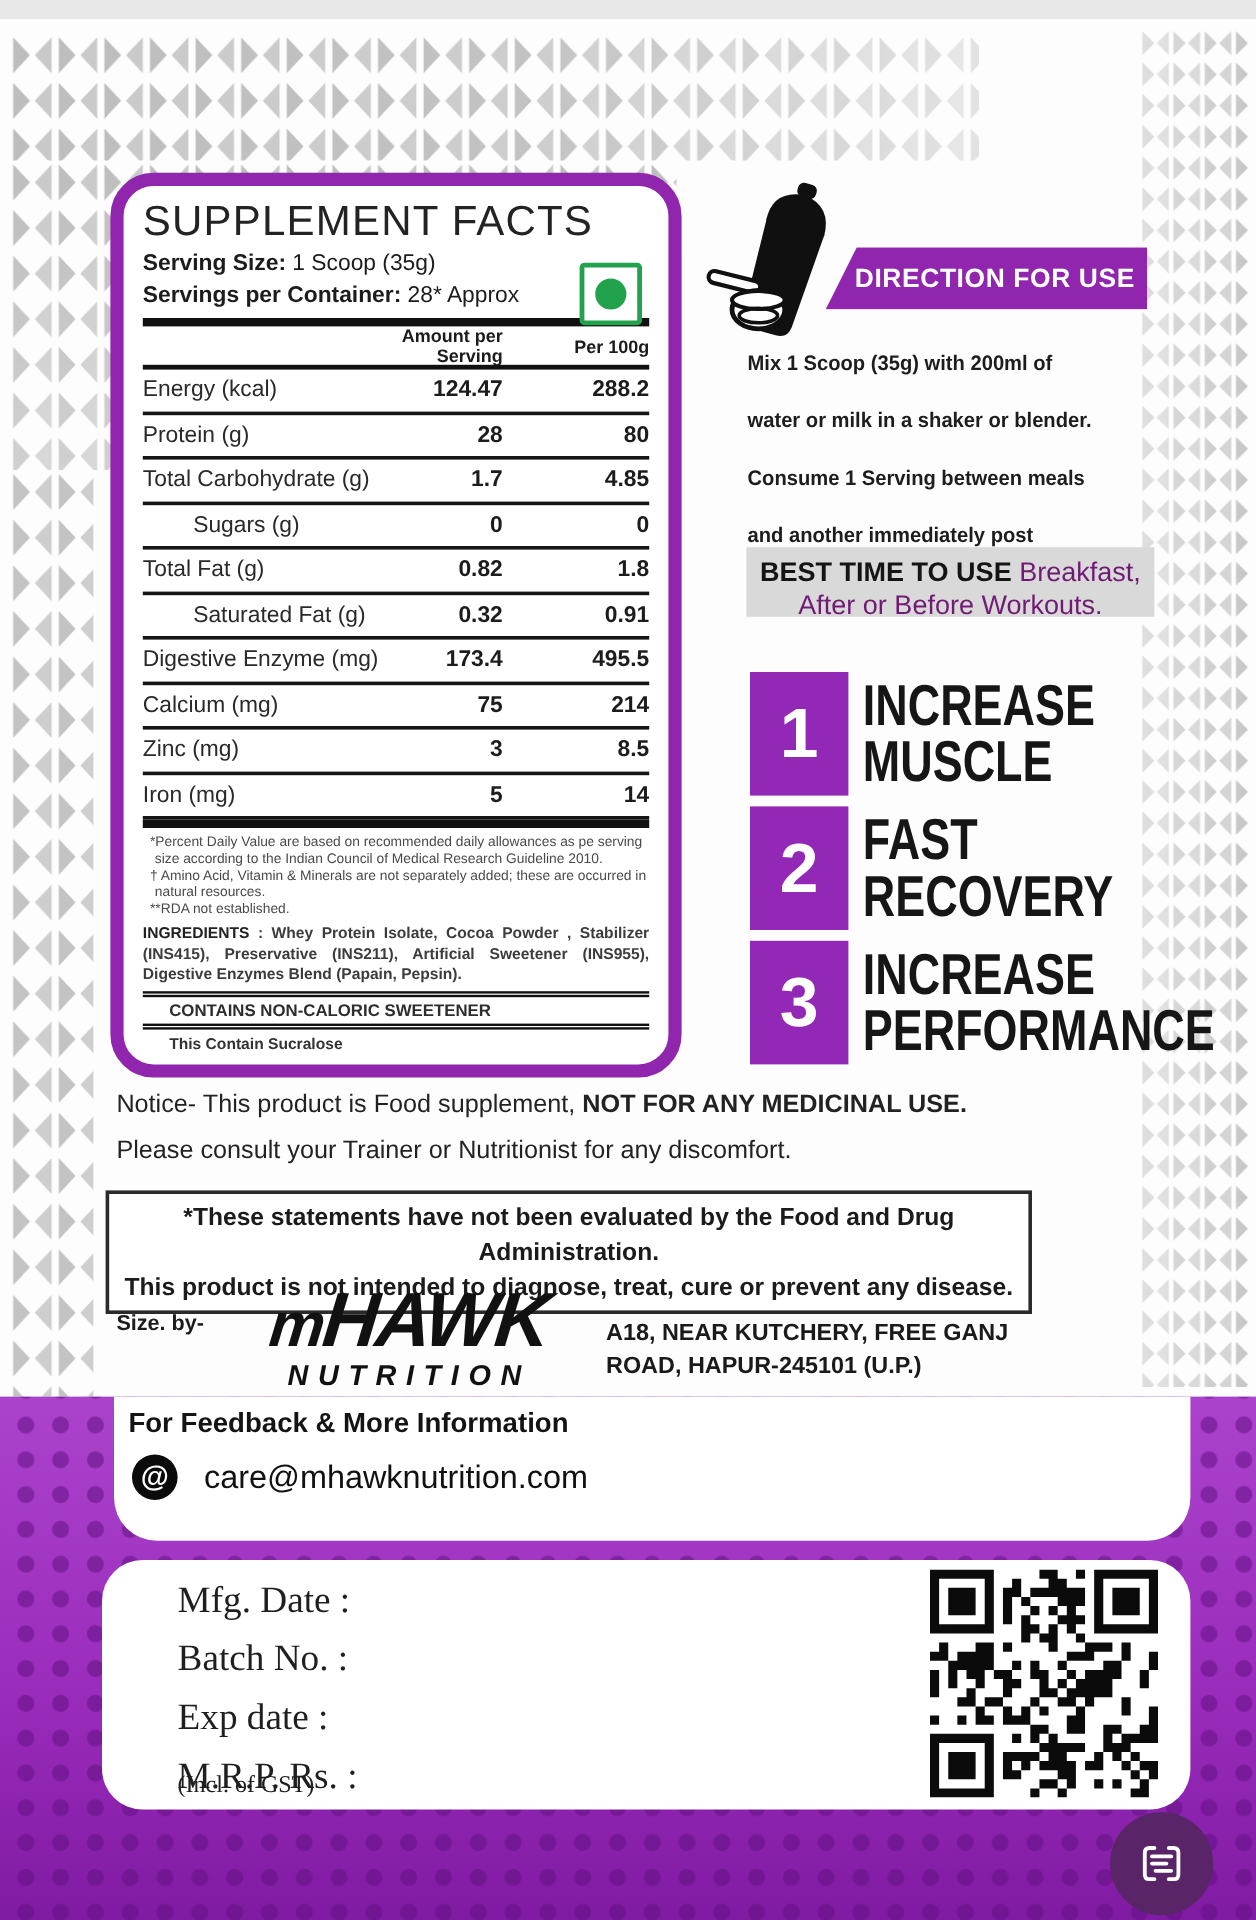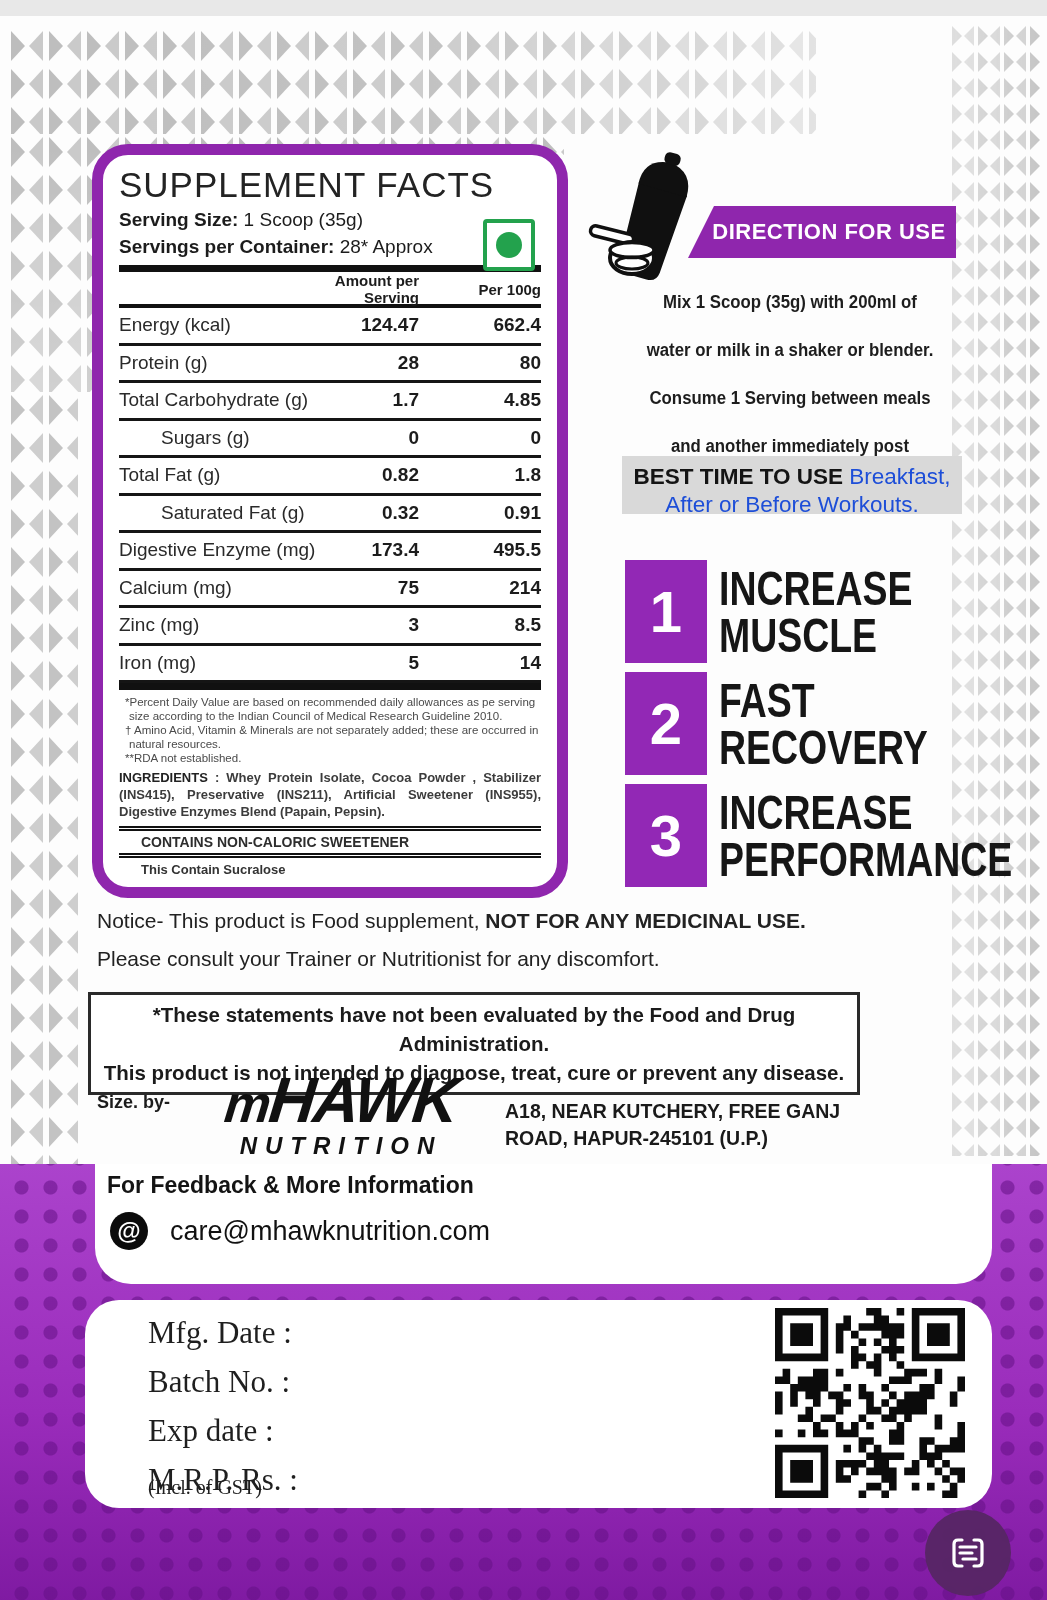--- a/index.html
+++ b/index.html
@@ -41,28 +41,28 @@
   .sf-contains{margin-top:6px;border-top:5px double #111;border-bottom:5px double #111;
                padding:3px 0 3px 22px;font-size:14px;font-weight:700;color:#2d2d2d;}
   .sf-sucralose{padding:4px 0 0 22px;font-size:13px;font-weight:700;color:#333;}
 
   
   .banner{left:688px;top:190px;width:268px;height:52px;background:#8f26ad;
           clip-path:polygon(26px 0,100% 0,100% 100%,0 100%);
           display:flex;align-items:center;justify-content:center;z-index:2;text-align:right;}
   .banner span{color:#fff;font-size:22px;font-weight:700;letter-spacing:.5px;padding-left:14px;}
   .shaker{left:588px;top:130px;z-index:3;}
-  .directions{left:616px;top:262px;width:348px;text-align:center;font-size:17.5px;
+  .directions{left:616px;top:262px;width:348px;text-align:left;font-size:17.5px;
               font-weight:700;color:#1d1d1d;}
   .directions div{line-height:48px;transform:scaleX(.96);}
   .best-time{left:622px;top:440px;width:340px;height:58px;background:#d9d9d9;
              text-align:center;font-size:22.5px;line-height:28px;padding-top:7px;
              box-sizing:border-box;}
   .best-time b{color:#141414;font-weight:800;}
-  .best-time span{color:#1d4ed8;}
+  .best-time span{color:#701a75;}
   .benefits{left:625px;top:544px;width:400px;display:flex;flex-direction:column;gap:9px;}
   .benefit{display:flex;align-items:stretch;height:103px;}
   .benefit .num{width:82px;height:103px;background:#9228b5;color:#fff;font-size:58px;
                 font-weight:700;display:flex;align-items:center;justify-content:center;
                 flex:none;}
   .benefit .txt{margin-left:12px;display:flex;flex-direction:column;justify-content:center;}
   .benefit .txt div{font-size:48px;font-weight:800;line-height:47px;color:#161616;
                     transform:scaleX(.78);transform-origin:left center;white-space:nowrap;
                     letter-spacing:0;}
 
@@ -196,21 +196,21 @@
       <span></span>
       <span class="h-amt">Amount per Serving</span>
       <span class="h-p100">Per 100g</span>
     </div>
 
     <div id="sf-rows">
 
     <div class="sf-row">
           <span class="sf-name">Energy (kcal)</span>
           <span class="sf-amt">124.47</span>
-          <span class="sf-p100">662.4</span>
+          <span class="sf-p100">288.2</span>
         </div>
         <div class="sf-row">
           <span class="sf-name">Protein (g)</span>
           <span class="sf-amt">28</span>
           <span class="sf-p100">80</span>
         </div>
         <div class="sf-row">
           <span class="sf-name">Total Carbohydrate (g)</span>
           <span class="sf-amt">1.7</span>
           <span class="sf-p100">4.85</span>

